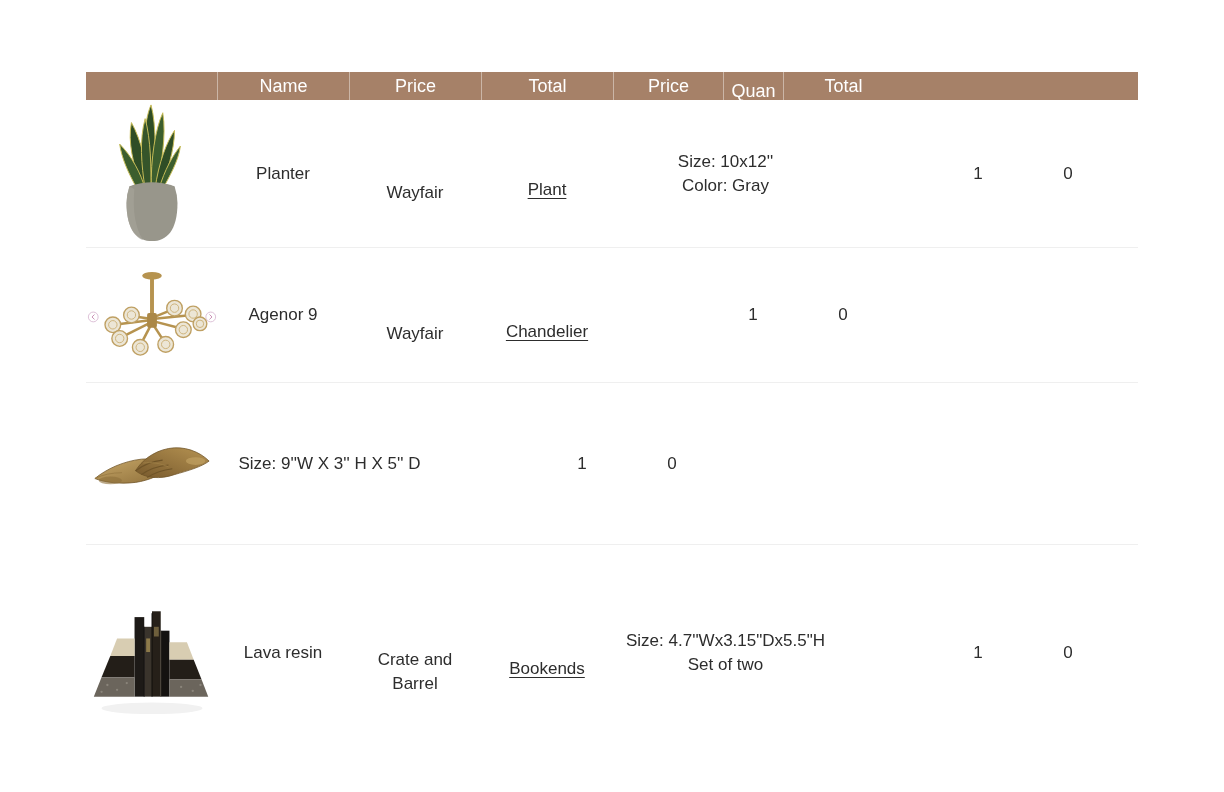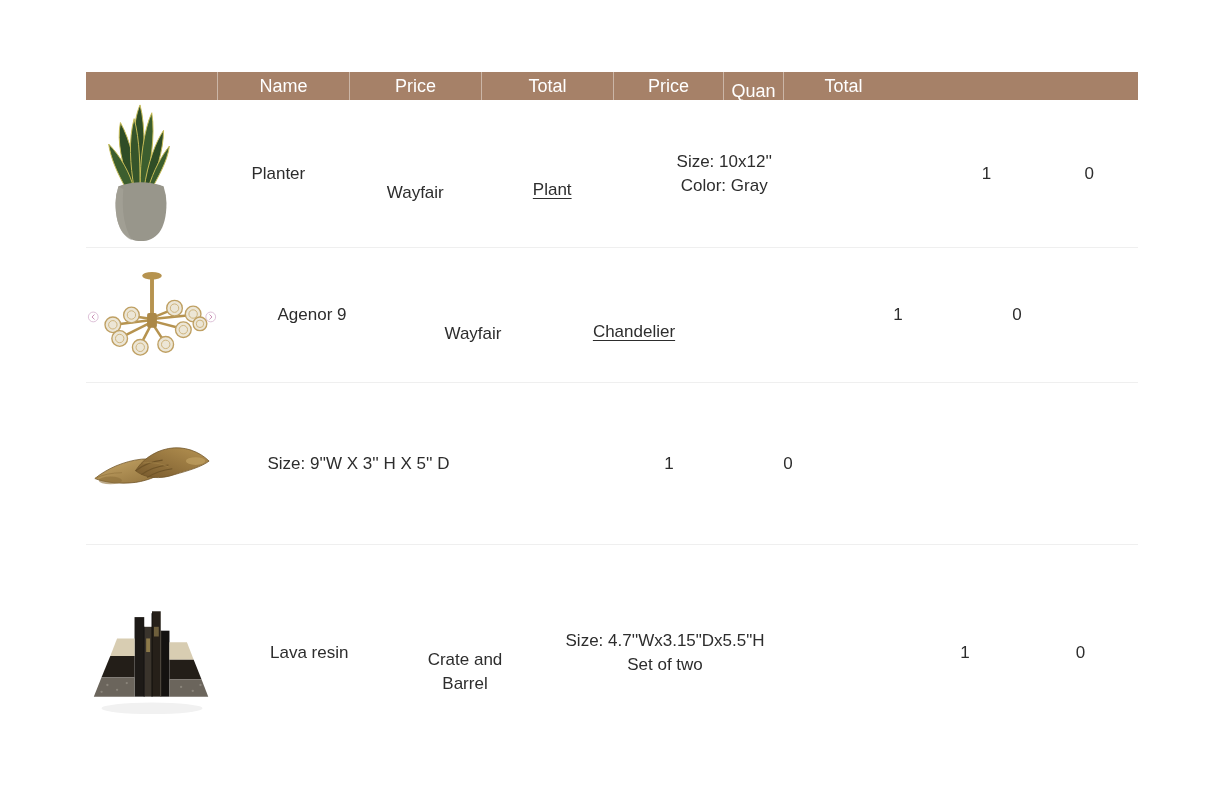--- a/index.html
+++ b/index.html
@@ -14,21 +14,21 @@
         border-left:1px solid rgba(255,255,255,0.42); text-align:center; }
   .th:first-child { border-left:none; }
   .th-quant-inner { display:inline-block; width:46px; word-break:break-all;
         line-height:19px; text-align:center; margin-top:10px; }
 
   
   .c-img{width:131px} .c-name{width:132px} .c-vendor{width:132px} .c-link{width:132px}
   .c-notes{width:225px} .c-price{width:110px} .c-quant{width:60px} .c-total{width:120px}
 
   
-  .tr { display:flex; border-bottom:1px solid #efefef;gap:29px; }
+  .tr { display:flex; border-bottom:1px solid #efefef; }
   .tr:last-child { border-bottom:none; }
   .r1{height:148px} .r2{height:135px} .r3{height:162px} .r4{height:215px}
   .td { display:flex; flex-direction:column; align-items:center; justify-content:center;
         text-align:center; font-size:17px; line-height:1.38; padding:0 8px; }
   .td.c-vendor { padding:0 14px;margin-top:38px; }
   a.cell-link { color:#2d2d2d; text-decoration:underline; text-underline-offset:3px; cursor:pointer;margin-top:33px; }
   .notes-line { display:block; }
 </style>
 </head>
 <body>
@@ -190,20 +190,23 @@
           <polygon points="84,56 102,56 109,74 84,74" fill="#d8cdb2"></polygon>
           <polygon points="84,74 109,74 117,94 84,94" fill="#231e18"></polygon>
           <polygon points="84,94 117,94 124,112 84,112" fill="#6b655c"></polygon>
           <circle cx="96" cy="102" r="1.2" fill="#8a847a"></circle>
             <circle cx="108" cy="106" r="1.2" fill="#8a847a"></circle>
           <circle cx="116" cy="100" r="1.2" fill="#8a847a"></circle>
         </svg>
       </div>
       <div class="td c-name">Lava resin</div>
       <div class="td c-vendor">Crate and Barrel</div>
+      <div class="td c-link">
+        <a class="cell-link">Bookends</a>
+      </div>
       <div class="td c-notes">
         <span class="notes-line">Size: 4.7''Wx3.15"Dx5.5"H</span>
         <span class="notes-line">Set of two</span>
       </div>
       <div class="td c-price"></div>
       <div class="td c-quant">1</div>
       <div class="td c-total">0</div>
     </div>
 
   </div>

